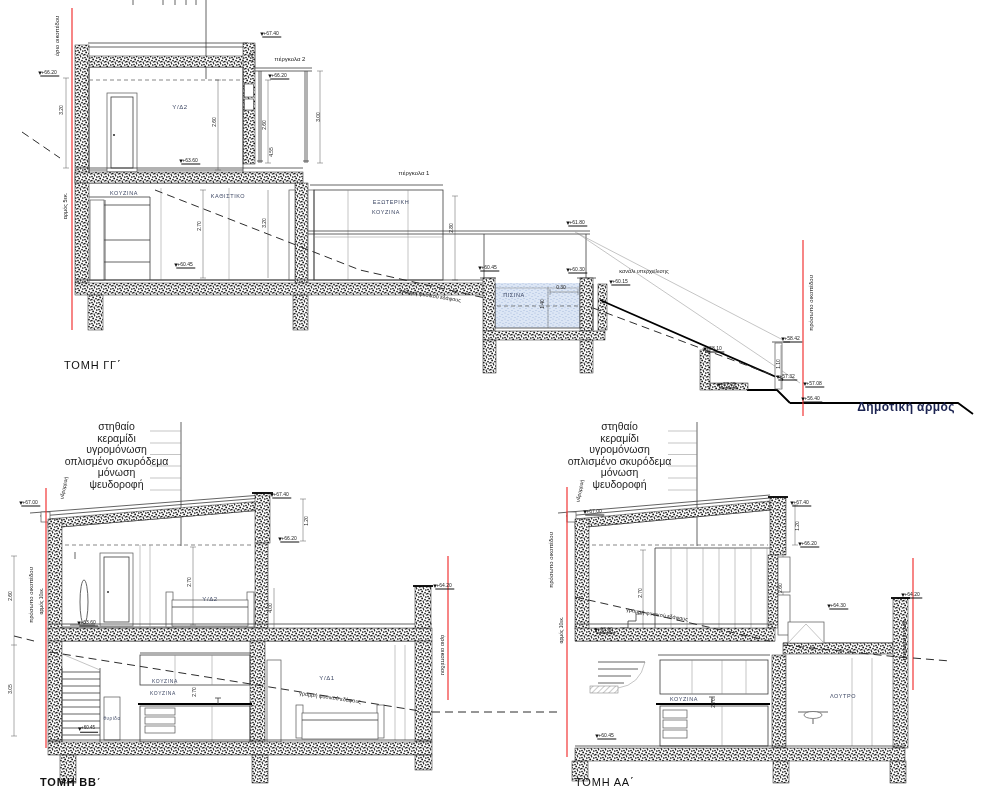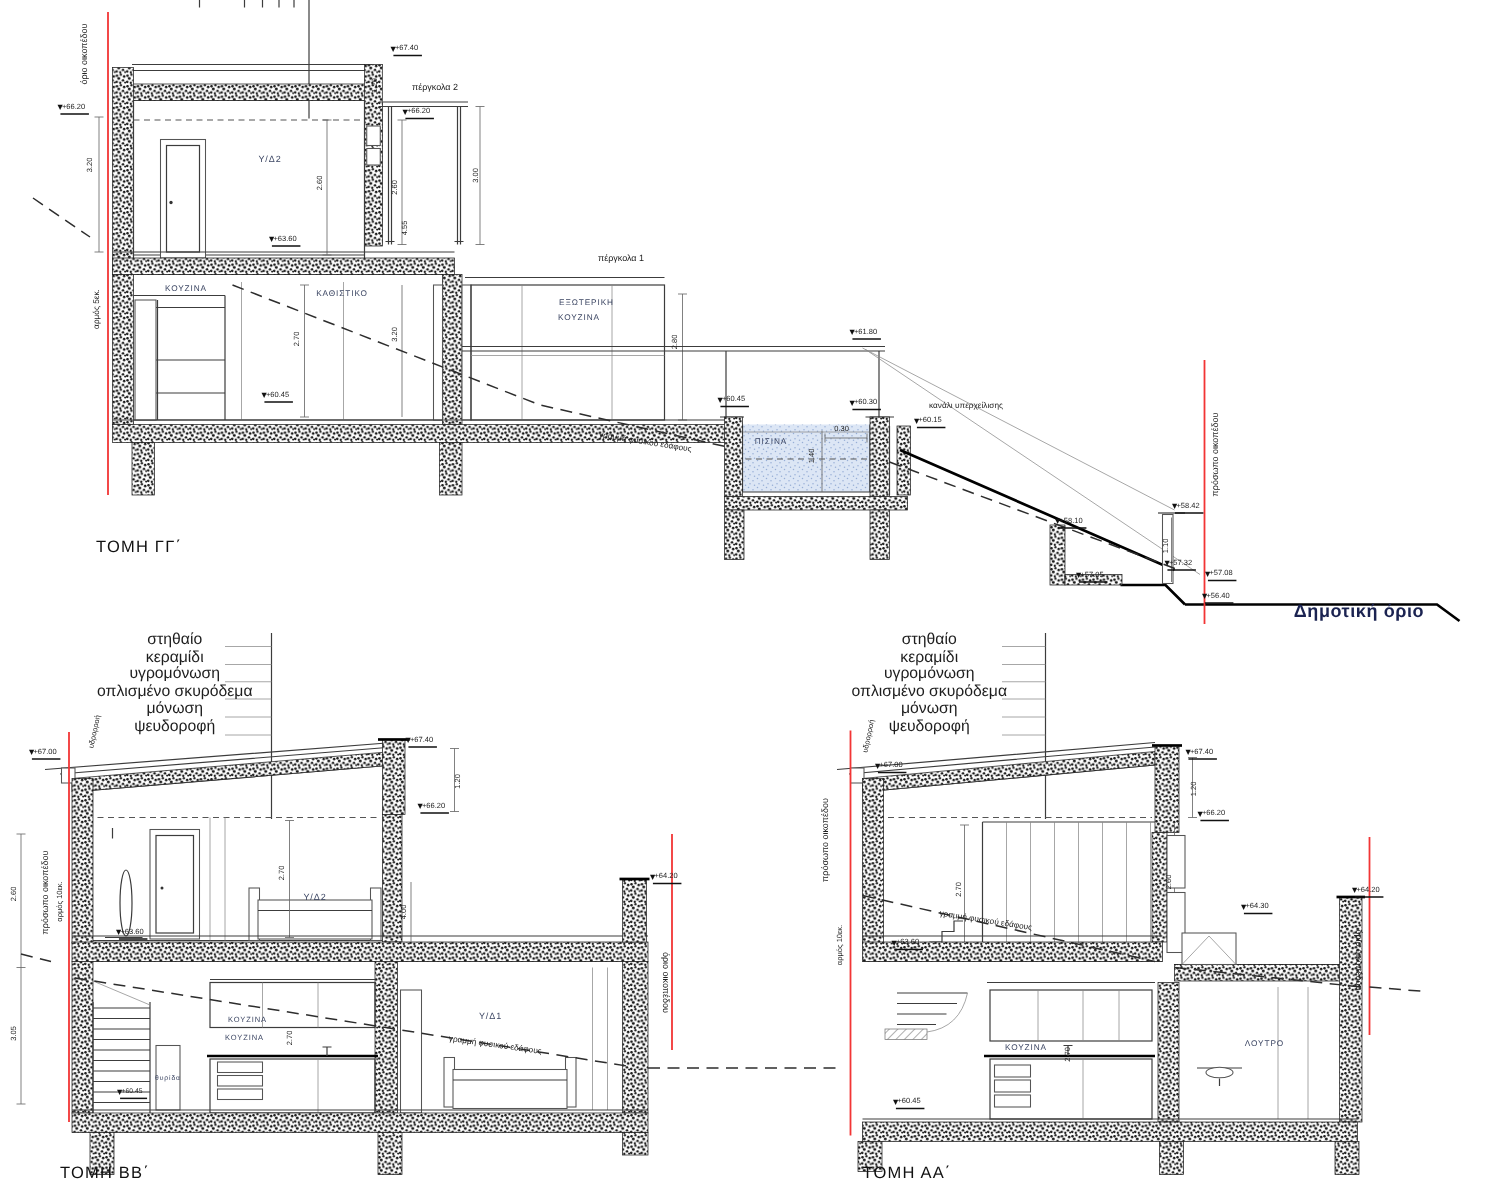--- a/index.html
+++ b/index.html
@@ -270,21 +270,21 @@
 <div class="callout" style="left:547px;top:421px;width:145px;">
   <div>στηθαίο</div>
   <div>κεραμίδι</div>
   <div>υγρομόνωση</div>
   <div>οπλισμένο σκυρόδεμα</div>
   <div>μόνωση</div>
   <div>ψευδοροφή</div>
 </div>
 
 <div class="sec-title" style="left:64px;top:331px;margin-top:28px;">ΤΟΜΗ ΓΓ΄</div>
-<div class="sec-title" style="left:40px;top:776px;">ΤΟΜΗ ΒΒ΄</div>
+<div class="sec-title" style="left:40px;top:776px;font-weight:bold;">ΤΟΜΗ ΒΒ΄</div>
 <div class="sec-title" style="left:575px;top:776px;">ΤΟΜΗ ΑΑ΄</div>
 
 <div id="labels">
       <span class="ann" style="left: 57px; top: 36px; font-size: 6px; transform: translate(-50%, -50%) rotate(-90deg);">όριο οικοπέδου</span>
       <span class="ann lvl" style="left: 50px; top: 73px; font-size: 5px; transform: translate(-50%, -50%) rotate(0deg);">+66.20</span>
       <span class="ann" style="left: 61px; top: 110px; font-size: 5px; transform: translate(-50%, -50%) rotate(-90deg);">3.20</span>
       <span class="ann lvl" style="left: 272px; top: 34px; font-size: 5px; transform: translate(-50%, -50%) rotate(0deg);">+67.40</span>
       <span class="ann" style="left: 290px; top: 59px; font-size: 6px; transform: translate(-50%, -50%) rotate(0deg);">πέργκολα 2</span>
       <span class="ann lvl" style="left: 280px; top: 76px; font-size: 5px; transform: translate(-50%, -50%) rotate(0deg);">+66.20</span>
       <span class="ann" style="left: 251px; top: 57px; font-size: 5px; transform: translate(-50%, -50%) rotate(-90deg);">1.20</span>
@@ -314,21 +314,21 @@
       <span class="ann" style="left: 430px; top: 296px; font-size: 5.5px; transform: translate(-50%, -50%) rotate(9deg);">γραμμή φυσικού εδάφους</span>
       <span class="ann" style="left: 66px; top: 206px; font-size: 5.5px; transform: translate(-50%, -50%) rotate(-90deg);">αρμός 5εκ.</span>
       <span class="ann lvl" style="left: 793px; top: 339px; font-size: 5px; transform: translate(-50%, -50%) rotate(0deg);">+58.42</span>
       <span class="ann lvl" style="left: 715px; top: 349px; font-size: 5px; transform: translate(-50%, -50%) rotate(0deg);">+58.10</span>
       <span class="ann" style="left: 778px; top: 364px; font-size: 5px; transform: translate(-50%, -50%) rotate(-90deg);">1.10</span>
       <span class="ann lvl" style="left: 788px; top: 377px; font-size: 5px; transform: translate(-50%, -50%) rotate(0deg);">+57.32</span>
       <span class="ann lvl" style="left: 815px; top: 384px; font-size: 5px; transform: translate(-50%, -50%) rotate(0deg);">+57.08</span>
       <span class="ann lvl" style="left: 729px; top: 385px; font-size: 5px; transform: translate(-50%, -50%) rotate(0deg);">+57.05</span>
       <span class="ann lvl" style="left: 813px; top: 399px; font-size: 5px; transform: translate(-50%, -50%) rotate(0deg);">+56.40</span>
       <span class="ann" style="left: 811px; top: 303px; font-size: 6px; transform: translate(-50%, -50%) rotate(-90deg);">πρόσωπο οικοπέδου</span>
-      <span class="ann road" style="left: 906px; top: 407px; font-size: 12px; transform: translate(-50%, -50%) rotate(0deg);">Δημοτική όριο</span>
+      <span class="ann road" style="left: 906px; top: 407px; font-size: 12px; transform: translate(-50%, -50%) rotate(0deg);">Δημοτική αρμός</span>
       <span class="ann" style="left: 64px; top: 488px; font-size: 5px; transform: translate(-50%, -50%) rotate(-78deg);">υδρορροή</span>
       <span class="ann lvl" style="left: 31px; top: 503px; font-size: 5px; transform: translate(-50%, -50%) rotate(0deg);">+67.00</span>
       <span class="ann lvl" style="left: 282px; top: 495px; font-size: 5px; transform: translate(-50%, -50%) rotate(0deg);">+67.40</span>
       <span class="ann" style="left: 306px; top: 521px; font-size: 5px; transform: translate(-50%, -50%) rotate(-90deg);">1.20</span>
       <span class="ann lvl" style="left: 290px; top: 539px; font-size: 5px; transform: translate(-50%, -50%) rotate(0deg);">+66.20</span>
       <span class="ann room" style="left: 210px; top: 599px; font-size: 6px; transform: translate(-50%, -50%) rotate(0deg);">Υ/Δ2</span>
       <span class="ann" style="left: 189px; top: 582px; font-size: 5px; transform: translate(-50%, -50%) rotate(-90deg);">2.70</span>
       <span class="ann lvl" style="left: 89px; top: 623px; font-size: 5px; transform: translate(-50%, -50%) rotate(0deg);">+63.60</span>
       <span class="ann lvl" style="left: 445px; top: 586px; font-size: 5px; transform: translate(-50%, -50%) rotate(0deg);">+64.20</span>
       <span class="ann" style="left: 270px; top: 608px; font-size: 5px; transform: translate(-50%, -50%) rotate(-90deg);">4.00</span>

